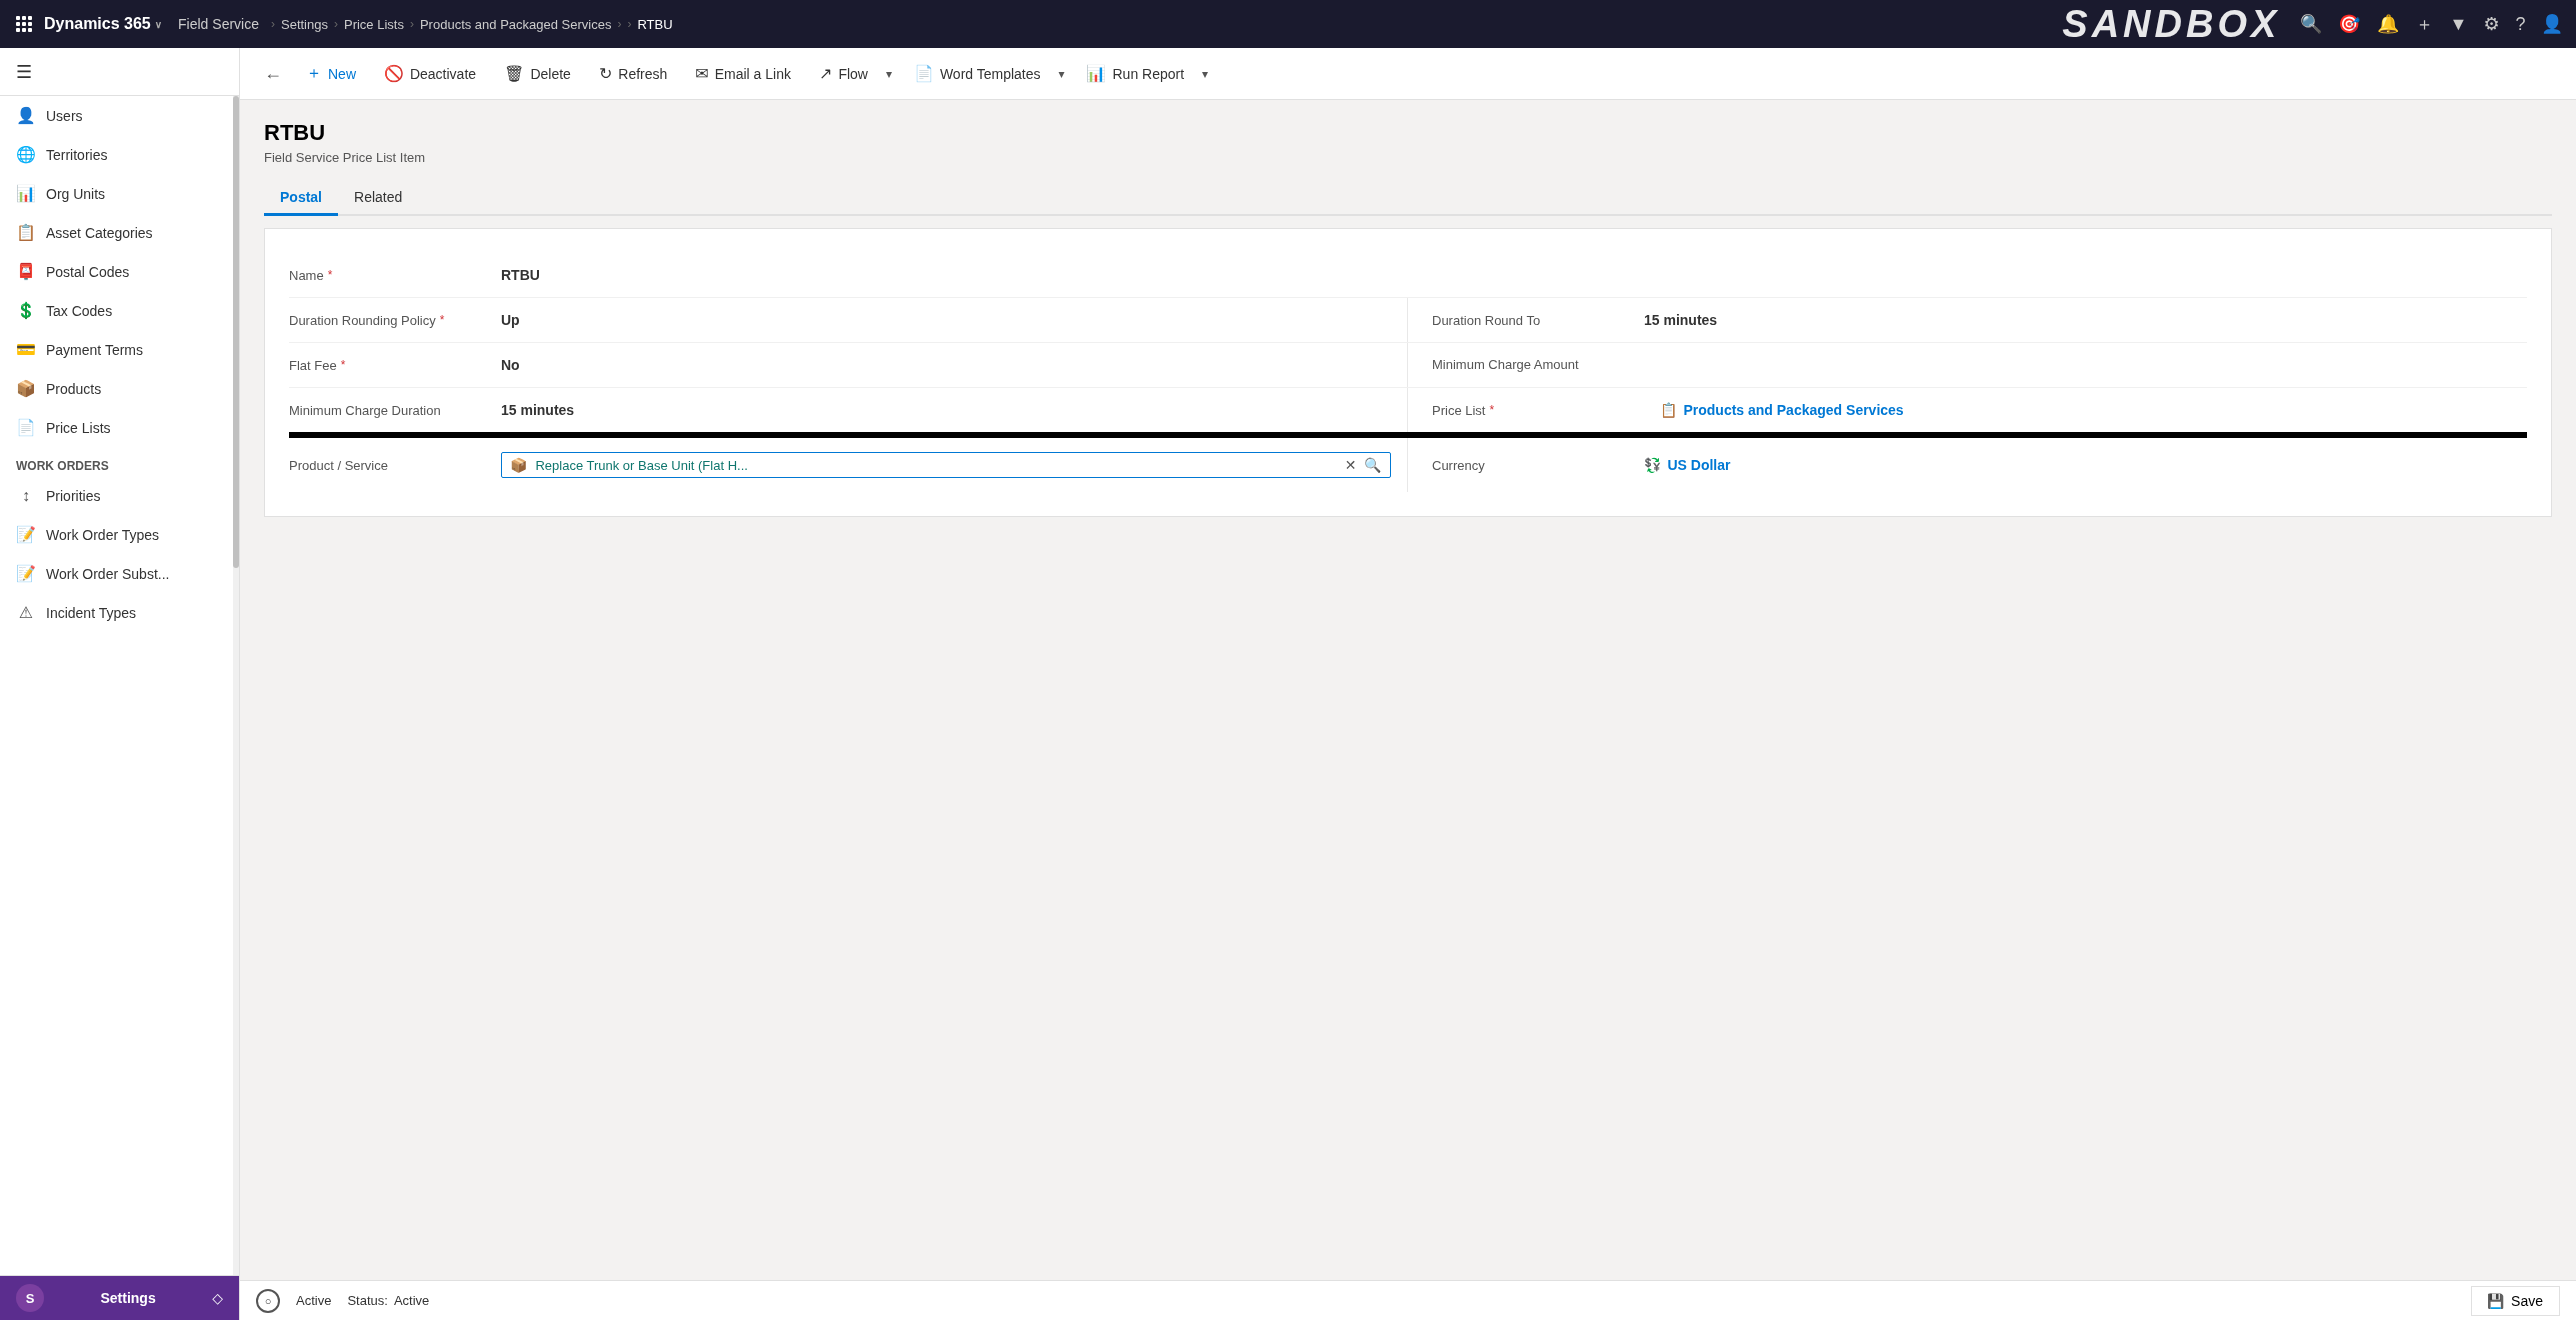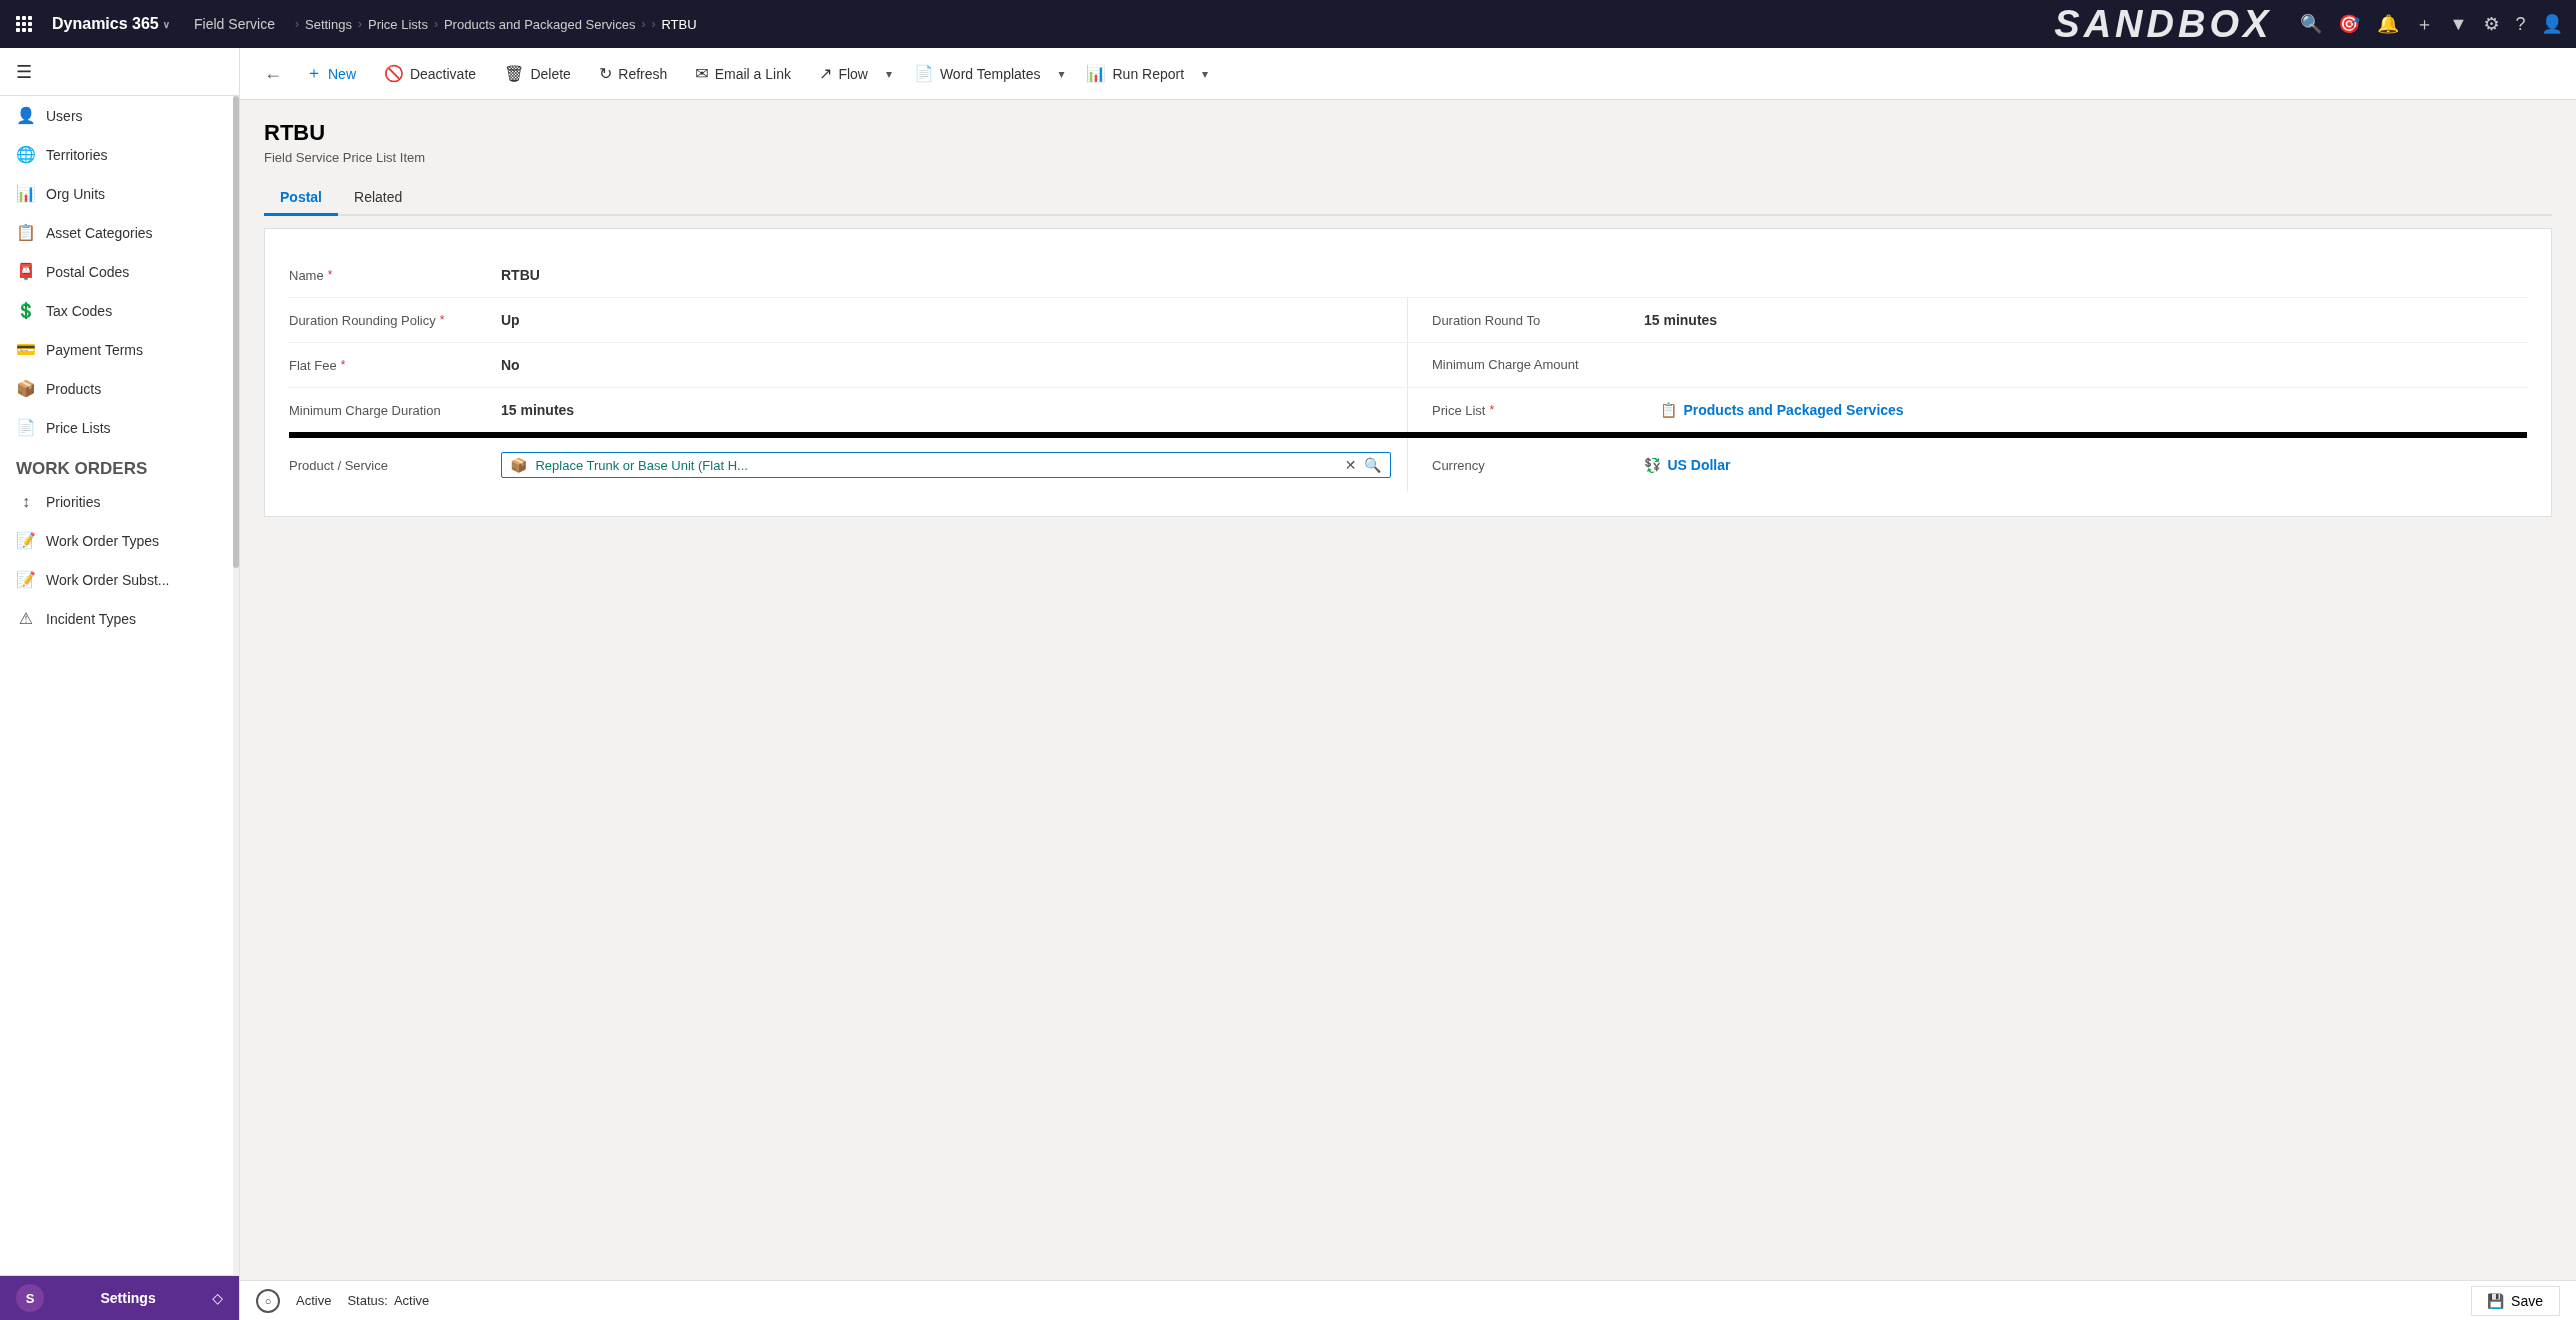--- a/index.html
+++ b/index.html
@@ -6,21 +6,21 @@
     body { font-family: 'Segoe UI', Arial, sans-serif; font-size: 14px; background: #f3f2f1; color: #333; height: 100vh; display: flex; flex-direction: column; overflow: hidden; }
 
     
     .top-nav {
       background: #1a1a2e;
       color: #fff;
       height: 48px;
       display: flex;
       align-items: center;
       padding: 0 12px;
-      gap: 8px;
+      gap: 0;
       flex-shrink: 0;
     }
     .top-nav .waffle-icon { display: flex; flex-direction: column; gap: 2px; cursor: pointer; padding: 4px; }
     .top-nav .waffle-icon span { display: grid; grid-template-columns: 1fr 1fr 1fr; gap: 2px; }
     .top-nav .waffle-dot { width: 4px; height: 4px; background: #fff; border-radius: 1px; }
     .top-nav .app-name { font-size: 16px; font-weight: 600; color: #fff; margin-left: 8px; display: flex; align-items: center; gap: 4px; }
     .top-nav .app-name .chevron { font-size: 10px; color: #aaa; }
     .top-nav .module-name { color: #ccc; font-size: 14px; margin-left: 16px; }
     .top-nav .breadcrumb { display: flex; align-items: center; gap: 6px; color: #ccc; font-size: 13px; margin-left: 12px; }
     .top-nav .breadcrumb .sep { color: #666; font-size: 12px; }
@@ -62,21 +62,21 @@
       align-items: center;
       gap: 10px;
       padding: 10px 16px;
       cursor: pointer;
       color: #333;
       font-size: 14px;
     }
     .sidebar-item .si-icon { font-size: 16px; color: #555; width: 20px; text-align: center; }
     .sidebar-section {
       padding: 12px 16px 4px;
-      font-size: 17px;
+      font-size: 12px;
       font-weight: 600;
       color: #555;
       text-transform: uppercase;
     }
     .sidebar-bottom {
       border-top: 1px solid #e0e0e0;
       padding: 8px 16px;
       display: flex;
       align-items: center;
       justify-content: space-between;

